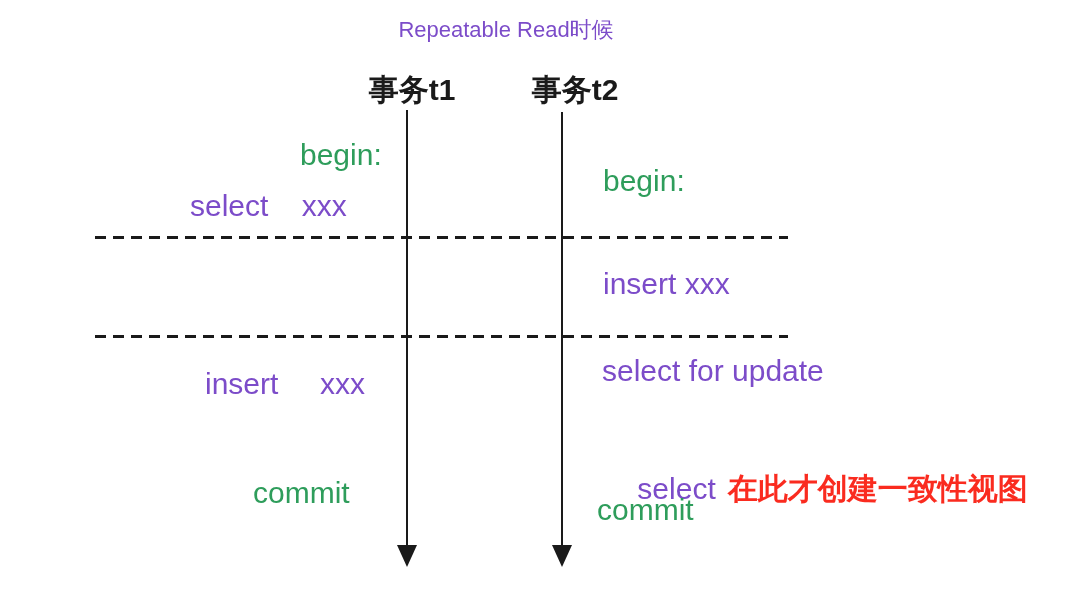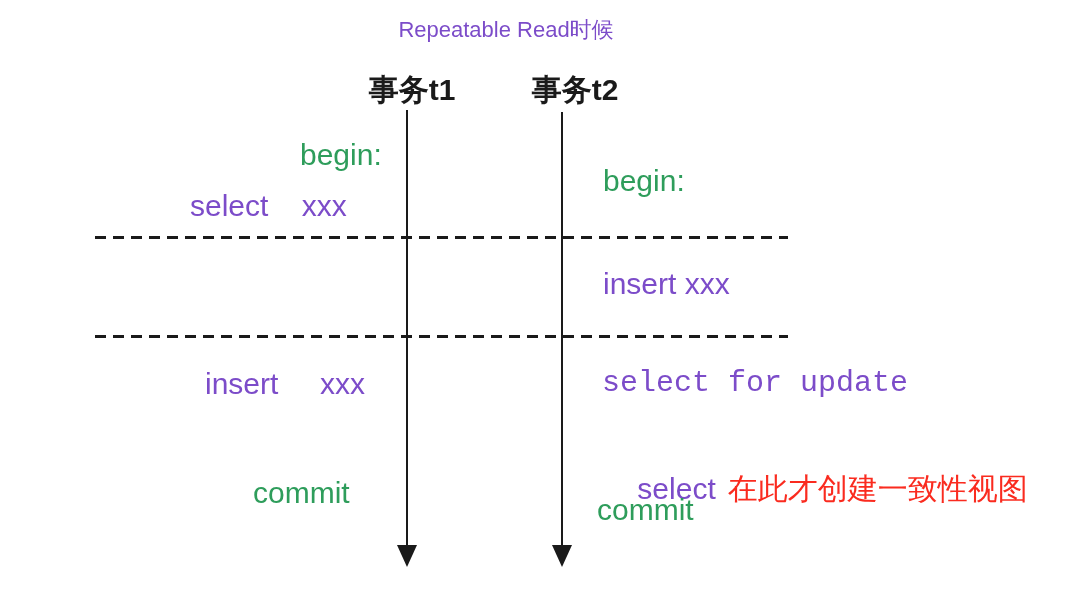--- a/index.html
+++ b/index.html
@@ -69,28 +69,28 @@
   .dashed.d2 { top: 335px; }
   .lbl {
     position: absolute;
     font-size: 30px;
     line-height: 36px;
     font-weight: 400;
     white-space: pre;
   }
   .green  { color: var(--green); }
   .purple { color: var(--purple); }
-  .red    { color: var(--red); }
+  .red    { color: var(--red); font-weight: bold; }
   .t1-begin   { left: 300px; top: 137px; }
   .t1-update  { left: 190px; top: 188px; }
   .t1-insert  { left: 205px; top: 366px; }
   .t1-commit  { left: 253px; top: 475px; }
   .t2-begin   { left: 603px; top: 163px; }
   .t2-insert  { left: 603px; top: 266px; }
-  .t2-sfu     { left: 602px; top: 365px; font-family: Liberation Mono, monospace; }
+  .t2-sfu     { left: 602px; top: 353px; }
   .t2-select  { left: 604px; top: 435px; }
   .t2-commit  { left: 597px; top: 492px; }
   .note { margin-left: 12px; }
 </style>
 </head>
 <body>
 
 <div class="canvas">
 
   <div class="title">Repeatable Read时候</div>

